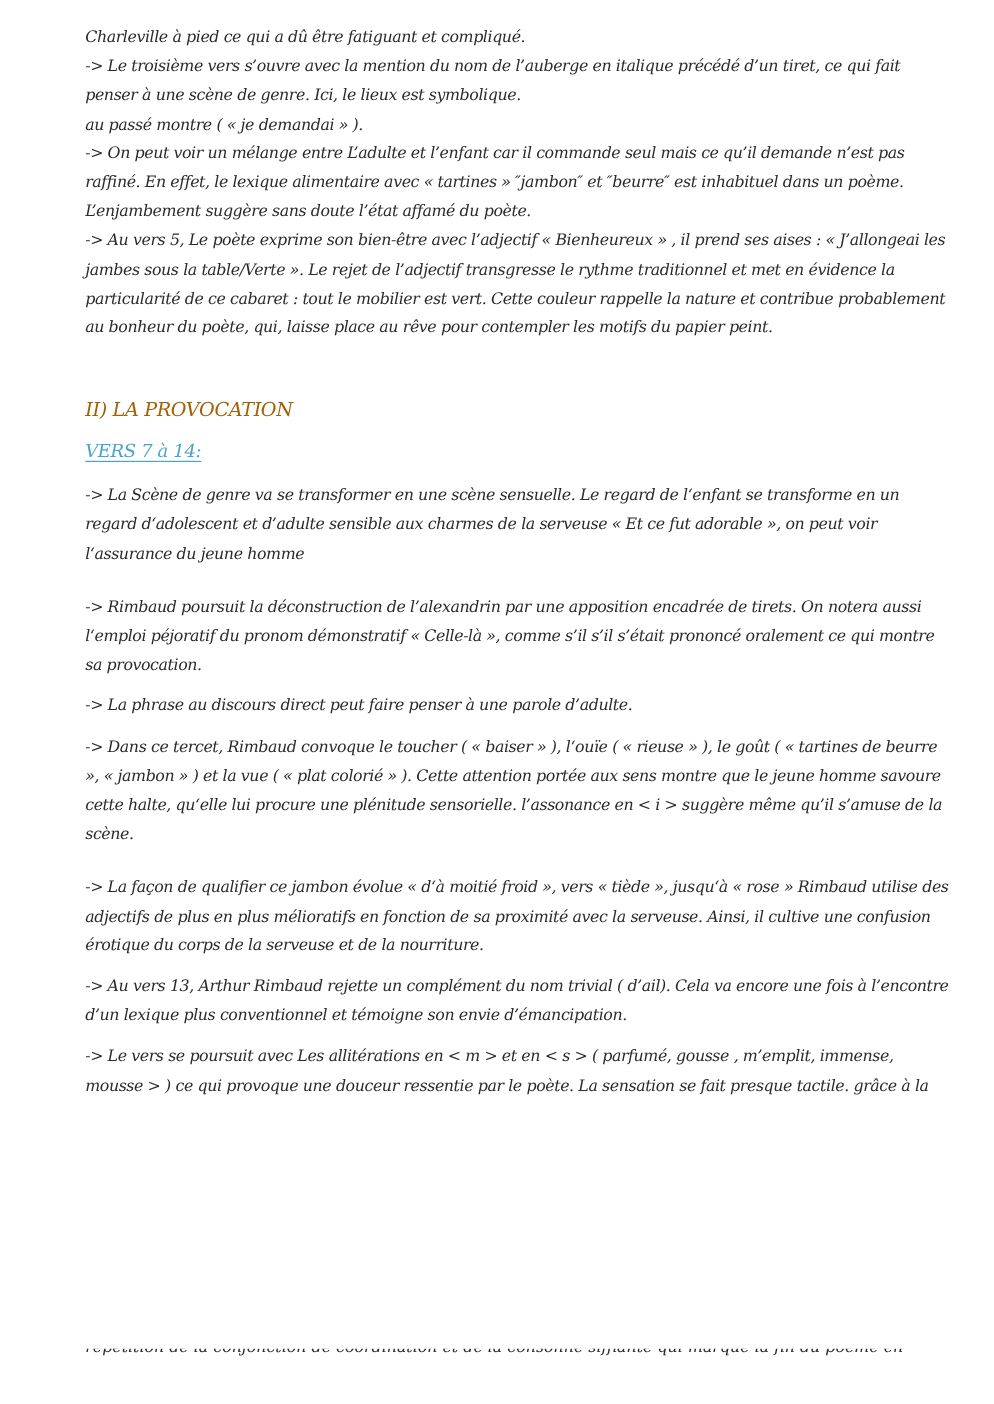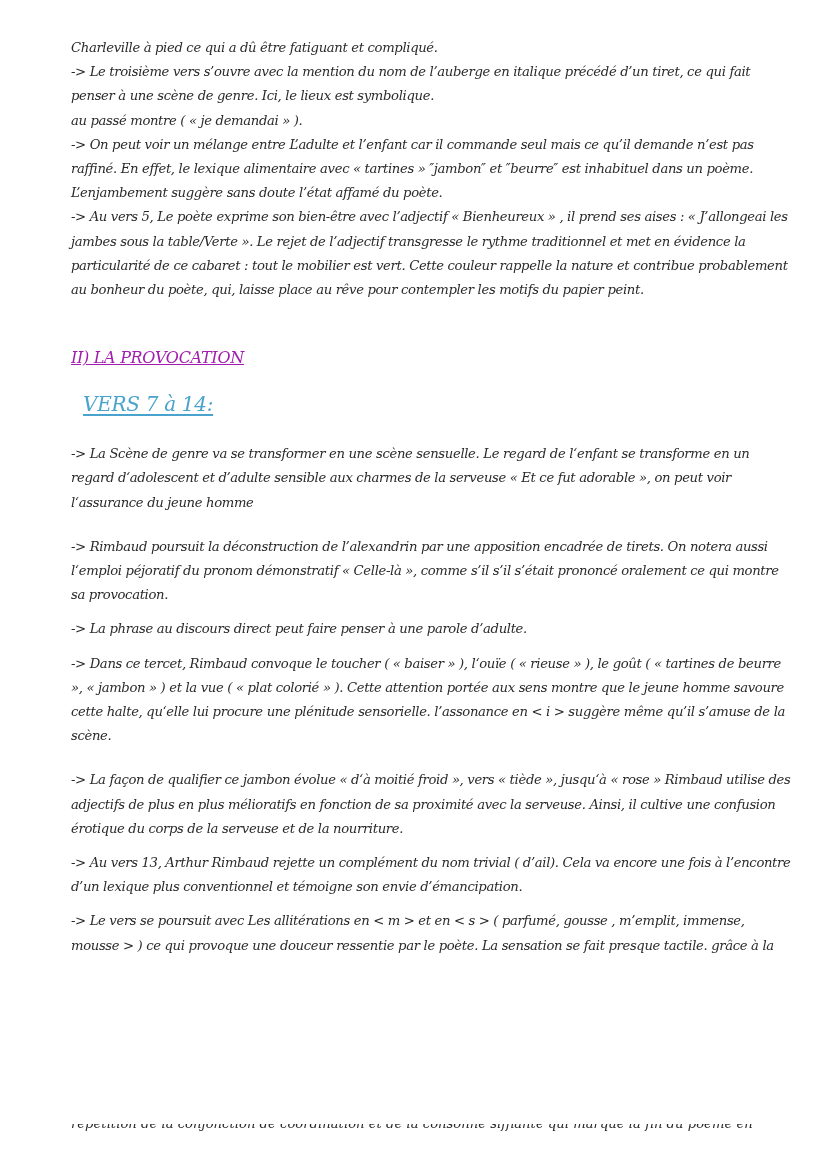--- a/index.html
+++ b/index.html
@@ -12,50 +12,49 @@
       height: 1170px;
       overflow: hidden;
       position: relative;
       font-family: "DejaVu Serif", serif;
       font-style: italic;
       color: #2a2a2a;
     }
     .page {
       position: absolute;
       left: 71px;
-      top: 36px;
+      top: 20px;
       width: 722px;
     }
     .p {
       font-size: 13.2px;
       line-height: 24.2px;
       letter-spacing: -0.35px;
       margin: 0;
       white-space: normal;
     }
     .gap-s { height: 10px; }
     .gap-m { height: 14px; }
     .gap-l { height: 44px; }
     .heading {
       font-size: 16px;
       line-height: 24px;
-      color: #a21caf;
+      color: #a16207;
       letter-spacing: -0.3px;
       font-style: italic;
       margin: 0;
-      text-decoration: underline;
     }
     .subheading {
-      font-size: 20px;
+      font-size: 15px;
       line-height: 24px;
       color: #4aa3cc;
       text-decoration: underline;
       text-underline-offset: 3px;
       letter-spacing: -0.3px;
-      margin: 12px;
+      margin: 0;
     }
     .cut-line {
       position: absolute;
       left: 71px;
       top: 1124px;
       width: 722px;
       height: 8px;
       overflow: hidden;
     }
     .cut-line span {

